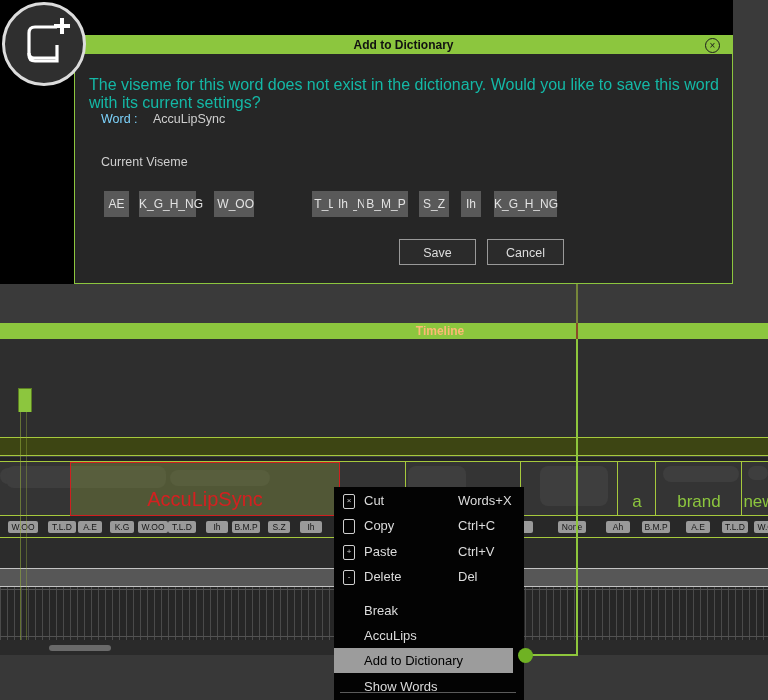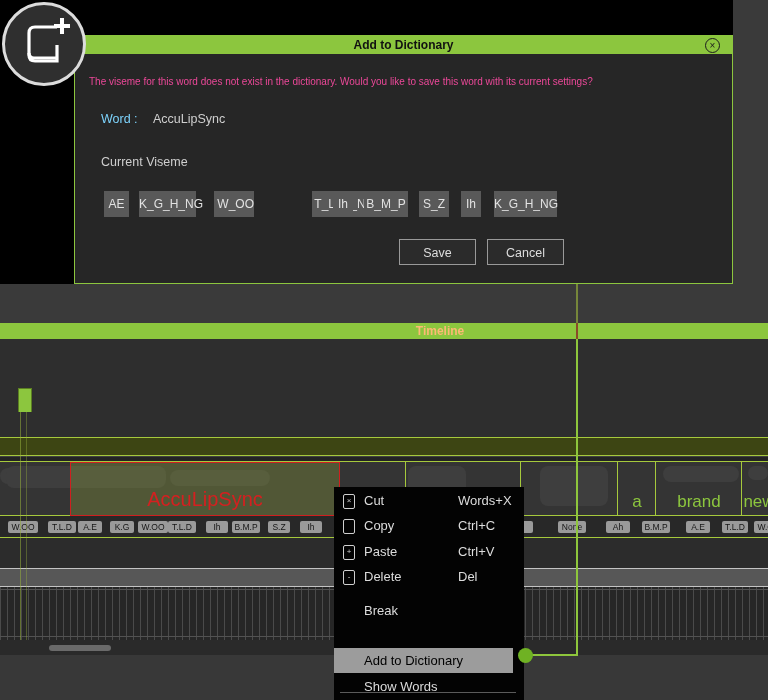--- a/index.html
+++ b/index.html
@@ -54,21 +54,21 @@
   .menu-item .lbl{position:absolute;left:30px;}
   .menu-item .sc{position:absolute;left:124px;}
   .menu-item.hl{background:#9c9c9c;color:#000;width:179px;}
   .menu-sep{position:absolute;left:6px;width:176px;height:1px;background:#5a5a5a;}
   .micon{position:absolute;left:9px;top:6px;width:10px;height:13px;border:1px solid #cfcfcf;border-radius:2px;font-size:8px;line-height:12px;text-align:center;color:#cfcfcf;}
   
   .dialog{left:74px;top:35px;width:659px;height:249px;background:#262626;border:1px solid #8cc63e;box-sizing:border-box;z-index:60;}
   .dlg-header{position:absolute;left:0;top:0;width:100%;height:18px;background:#8cc63e;}
   .dlg-title{position:absolute;left:0;top:2px;width:100%;text-align:center;font-size:12px;font-weight:bold;color:#111;}
   .dlg-close{position:absolute;right:12px;top:2px;width:13px;height:13px;border:1.5px solid #1d1d1d;border-radius:50%;color:#1d1d1d;font-size:10px;line-height:13px;text-align:center;}
-  .dlg-msg{position:absolute;left:14px;top:40px;width:630px;font-size:10px;color:#ec4899;}
+  .dlg-msg{position:absolute;left:14px;top:40px;width:630px;font-size:16px;color:#14b8a6;}
   .dlg-wordlbl{position:absolute;left:26px;top:76px;font-size:12.5px;color:#7dd3fc;}
   .dlg-wordval{position:absolute;left:78px;top:76px;font-size:12.5px;color:#cfcfcf;}
   .dlg-cv{position:absolute;left:26px;top:119px;font-size:12.5px;color:#cfcfcf;}
   .vis-btn{position:absolute;top:155px;height:26px;background:#595959;color:#e2e2e2;font-size:12px;text-align:center;line-height:26px;}
   .dlg-btn{position:absolute;top:203px;width:77px;height:26px;background:#2b2b2b;border:1px solid #999;color:#ddd;font-size:12.5px;text-align:center;line-height:26px;box-sizing:border-box;}
   
   .circle-badge{left:2px;top:2px;width:84px;height:84px;border-radius:50%;background:#2f2f2f;border:3px solid #dcdcdc;box-sizing:border-box;z-index:70;}
 </style>
 </head>
 <body>
@@ -207,20 +207,23 @@
       </div>
       <div class="menu-item" style="top: 77.2px;">
         <div class="micon">-</div>
         <span class="lbl">Delete</span>
         <span class="sc">Del</span>
       </div>
       <div class="menu-sep" style="top: 204.6px;"></div>
       <div class="menu-item" style="top: 110.6px;">
         <span class="lbl">Break</span>
       </div>
+      <div class="menu-item" style="top: 136px;">
+        <span class="lbl">AccuLips</span>
+      </div>
       <div class="menu-item hl" style="top: 161.4px;">
         <span class="lbl">Add to Dictionary</span>
       </div>
       <div class="menu-item" style="top: 186.8px; padding-left: 16px;">
         <span class="lbl">Show Words</span>
       </div>
     </div>
 
   <div class="abs dialog">
     <div class="dlg-header">

